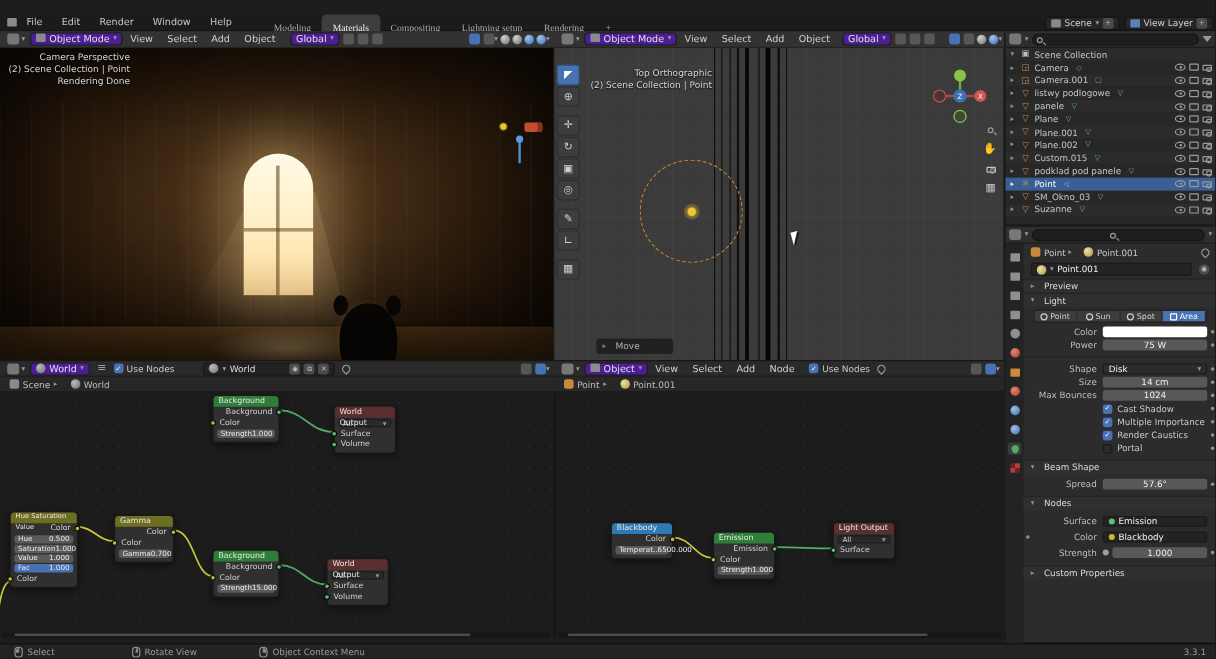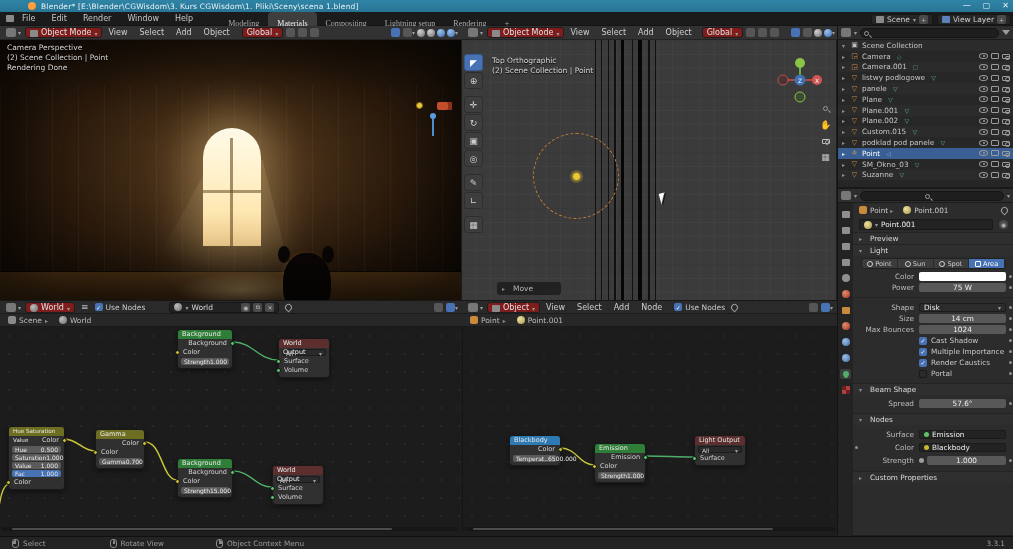--- a/index.html
+++ b/index.html
@@ -26,29 +26,29 @@
   .mb-right { position:absolute; right:2px; top:0; height:14px; display:flex; align-items:center; gap:4px; }
   .mb-field { background:#262626; border:1px solid #161616; border-radius:3px; height:11px; display:flex; align-items:center; padding:0 4px; gap:3px; font-size:7.5px; color:#d0d0d0; }
   .mini-ic { width:8px; height:7px; background:#8a8a8a; border-radius:1px; display:inline-block; }
   .mini-ic.blue { background:#5a82b8; }
   .chev { font-size:6px; color:#9a9a9a; }
 
   
   .ed-header { background:#323232; border-bottom:1px solid #232323; height:14px; display:flex; align-items:center; }
   .hdr-ic { width:10px; height:9px; background:#777; border-radius:2px; margin:0 2px 0 6px; }
   .hdr-menu { padding:0 6px; font-size:8px; color:#cfcfcf; }
-  .mode-box { display:flex; align-items:flex-end; gap:3px; background:#7f1d1d; border:1px solid #1d1d1d; border-radius:3px; height:11px; padding:0 4px; font-size:8px; color:#e0e0e0; }
+  .mode-box { display:flex; align-items:flex-start; gap:3px; background:#4c1d95; border:1px solid #1d1d1d; border-radius:3px; height:11px; padding:0 4px; font-size:8px; color:#e0e0e0; }
   .sph { width:8px; height:8px; border-radius:50%; background:radial-gradient(circle at 35% 30%, #cfcfcf, #6e6e6e); margin-left:2px; }
   .sph.blue { background:radial-gradient(circle at 35% 30%, #9cc3ef, #3a6bb0); }
   .hic { width:9px; height:9px; border-radius:2px; background:#565656; margin-left:3px; }
   .hic.blue { background:#4772b3; }
 
   
   #vpL { left:0; top:40px; width:461px; height:260px; background:#0e0a07; overflow:hidden; }
-  .vp-overlay-text { position:absolute; left:7px; top:3px; font-size:7.5px; color:#d8d8d8; line-height:10px; text-shadow:0 1px 1px #000; }
+  .vp-overlay-text { position:absolute; left:7px; top:3px; font-size:7.5px; color:#d8d8d8; line-height:10px; text-shadow:0 1px 1px #000;text-align:right; }
   #vpL .room-base { position:absolute; inset:0; background:
       radial-gradient(90% 80% at 50% 45%, #4a3118 0%, #2a1a0c 45%, #120b06 80%, #080504 100%); }
   #vpL .panels { position:absolute; left:0; top:45px; width:461px; height:190px;
       background:repeating-linear-gradient(90deg, rgba(255,225,180,.045) 0 1px, transparent 1px 26px); }
   #vpL .floorline { position:absolute; left:0; top:231px; width:461px; height:1px; background:rgba(0,0,0,.55); }
   #vpL .floor { position:absolute; left:0; top:232px; width:461px; height:68px;
       background:linear-gradient(#4a3014, #1a1008 80%); }
   #vpL .window { position:absolute; left:203px; top:88px; width:58px; height:118px;
       background:linear-gradient(#fffbe9, #ffe9b4 70%, #f7d292); border-radius:29px 29px 0 0;
       box-shadow:0 0 42px 16px rgba(255,220,150,.30), 0 0 120px 40px rgba(255,200,120,.14); }
@@ -195,29 +195,20 @@
   .mouse::after { position:absolute; left:0; top:0; width:3px; height:4px; background:#8c8c8c; border-radius:3px 0 0 0; content:""; }
   .mouse.mid::after { left:2px; width:2px; }
   .mouse.right::after { left:auto; right:0; border-radius:0 3px 0 0; }
   .gizmo-wrap { position:absolute; }
 </style>
 </head>
 <body>
 
 <div id="root">
 
-  <div id="titlebar" class="abs flex">
-    <span class="logo"></span>
-    <span class="ttl">Blender*  [E:\Blender\CGWisdom\3. Kurs CGWisdom\1. Pliki\Sceny\scena 1.blend]</span>
-    <div class="wbtns">
-      <span>—</span>
-      <span>▢</span>
-      <span>✕</span>
-    </div>
-  </div>
 
   <div id="menubar" class="abs flex">
     <span class="mini-ic" style="margin-left:6px"></span>
     <span class="menu-item">File</span>
     <span class="menu-item">Edit</span>
     <span class="menu-item">Render</span>
     <span class="menu-item">Window</span>
     <span class="menu-item">Help</span>
     <span style="width:18px"></span>
     <span class="ws-tab">Modeling</span>

